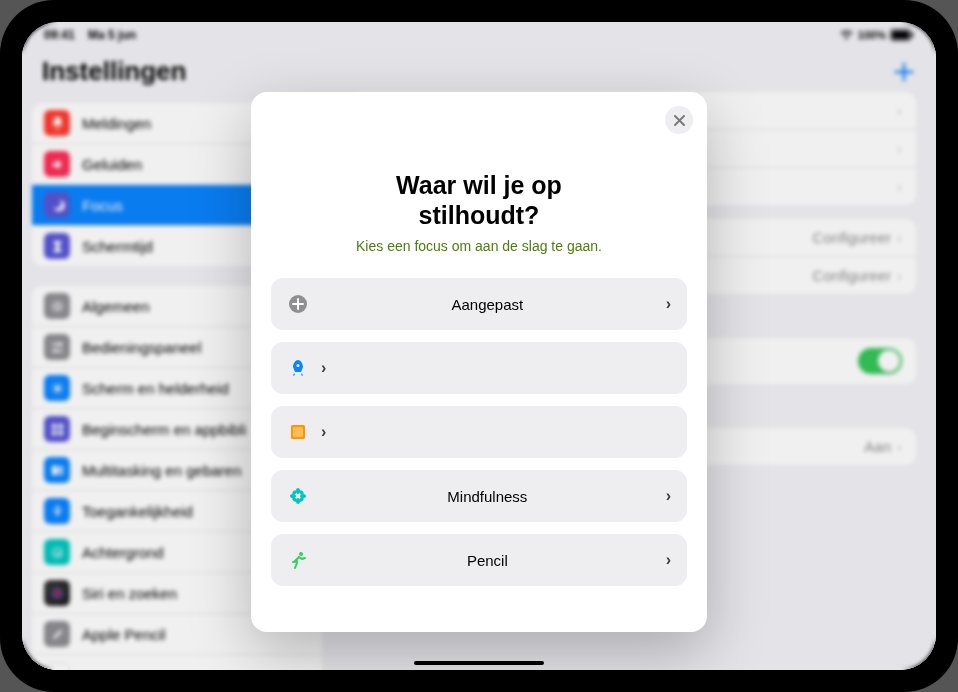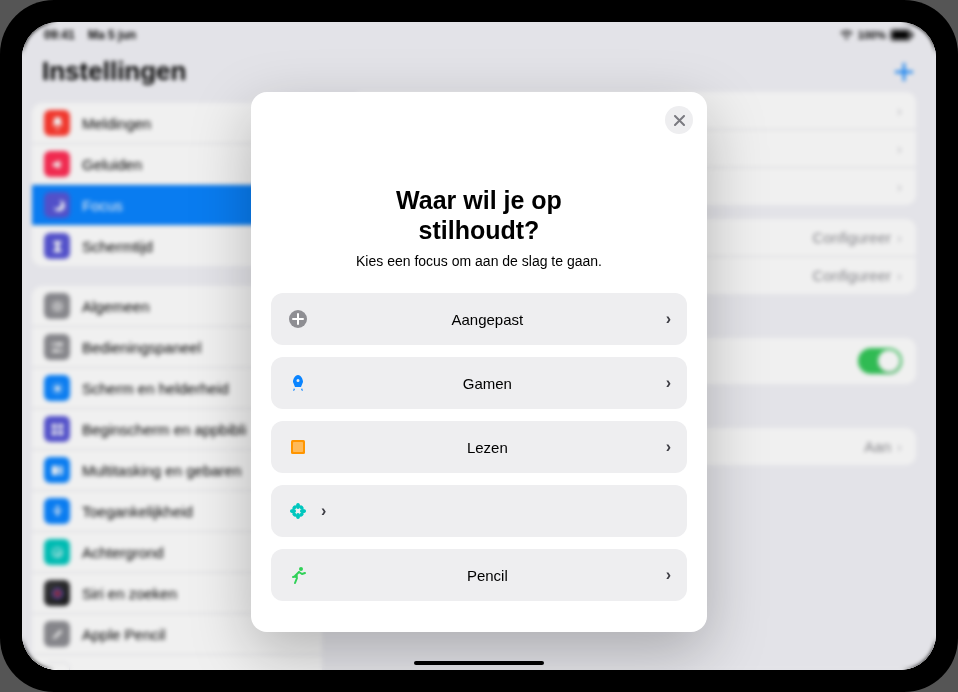--- a/index.html
+++ b/index.html
@@ -21,25 +21,25 @@
     .detail-header { display: flex; justify-content: flex-end; padding-bottom: 8px; }
     .plus-btn { color: #0a84ff; font-size: 28px; font-weight: 300; line-height: 1; }
     .detail-card { background: #fff; border-radius: 10px; margin-bottom: 14px; }
     .detail-row { display: flex; align-items: center; justify-content: flex-end; padding: 10px 14px; font-size: 15px; color: #8e8e93; border-bottom: 0.5px solid #e5e5ea; gap: 6px; }
     .detail-row:last-child { border-bottom: none; }
     .detail-row .chev { color: #c7c7cc; }
     .detail-hint { color: #8a8a8e; font-size: 12px; padding: 4px 6px 12px; }
     .toggle { width: 44px; height: 26px; background: #34c759; border-radius: 13px; position: relative; }
     .toggle::after { content: ''; width: 22px; height: 22px; background: #fff; border-radius: 50%; position: absolute; top: 2px; right: 2px; box-shadow: 0 1px 2px rgba(0,0,0,0.2); }
     .overlay { position: absolute; inset: 0; background: rgba(0,0,0,0.06); backdrop-filter: blur(2px); }
-    .modal { position: absolute; left: 50%; top: 70px; transform: translateX(-50%); width: 456px; height: 540px; background: #fff; border-radius: 16px; box-shadow: 0 20px 60px rgba(0,0,0,0.25); padding: 16px 18px; display: flex; flex-direction: column; justify-content: center; }
+    .modal { position: absolute; left: 50%; top: 70px; transform: translateX(-50%); width: 456px; height: 540px; background: #fff; border-radius: 16px; box-shadow: 0 20px 60px rgba(0,0,0,0.25); padding: 16px 18px; display: flex; flex-direction: column; }
     .modal-close { position: absolute; top: 14px; right: 14px; width: 28px; height: 28px; border-radius: 50%; background: #eeeef0; display: flex; align-items: center; justify-content: center; color: #7a7a80; font-size: 14px; font-weight: 700; }
     .modal-head { text-align: center; padding: 62px 20px 24px; }
     .modal-title { font-size: 25px; font-weight: 700; line-height: 1.2; margin-bottom: 8px; }
-    .modal-sub { font-size: 14px; color: #000000; }
+    .modal-sub { font-size: 14px; color: #4d7c0f; }
     .option-list { display: flex; flex-direction: column; gap: 12px; padding: 0 2px; }
     .option { background: #eeeef0; border-radius: 12px; height: 52px; display: flex; align-items: center; padding: 0 16px; gap: 12px; position: relative; }
     .option-icon { width: 22px; height: 22px; display: flex; align-items: center; justify-content: center; }
     .option-label { flex: 1; text-align: center; font-size: 15px; font-weight: 500; color: #000; }
     .option-chev { color: #3c3c43; font-size: 16px; font-weight: 600; }
     .home-ind { position: absolute; bottom: 5px; left: 50%; transform: translateX(-50%); width: 130px; height: 4px; background: #000; border-radius: 2px; }
     svg { display: block; }
   </style>
 </head>
 <body>
@@ -285,50 +285,49 @@
           <span class="option-label">Aangepast</span>
           <span class="option-chev">›</span>
         </div>
 
         <div class="option">
           <span class="option-icon">
             <svg width="20" height="20" viewBox="0 0 20 20">
                 <path d="M10 2c3 0 5 4 5 7l-2 5h-6l-2-5c0-3 2-7 5-7zm0 4a1.5 1.5 0 100 3 1.5 1.5 0 000-3zM6 15l-1 3 2-1zm8 0l1 3-2-1z" fill="#0a84ff"></path>
               </svg>
           </span>
-          <span class="option-label">Gamen</span>
           <span class="option-chev">›</span>
         </div>
 
         <div class="option">
           <span class="option-icon">
             <svg width="18" height="18" viewBox="0 0 18 18">
                 <rect x="2" y="2" width="14" height="14" rx="1.5" fill="#ff9500"></rect>
                 <rect x="4" y="4" width="10" height="10" rx="0.8" fill="#fff" opacity="0.35"></rect>
               </svg>
           </span>
-          <span class="option-label">Lezen</span>
           <span class="option-chev">›</span>
         </div>
 
         <div class="option">
           <span class="option-icon">
             <svg width="20" height="20" viewBox="0 0 20 20">
                 <g fill="#00c7be">
                   <ellipse cx="10" cy="5" rx="2" ry="3"></ellipse>
                   <ellipse cx="10" cy="15" rx="2" ry="3"></ellipse>
                   <ellipse cx="5" cy="10" rx="3" ry="2"></ellipse>
                   <ellipse cx="15" cy="10" rx="3" ry="2"></ellipse>
                   <ellipse cx="6.5" cy="6.5" rx="2.5" ry="1.8" transform="rotate(-45 6.5 6.5)"></ellipse>
                   <ellipse cx="13.5" cy="13.5" rx="2.5" ry="1.8" transform="rotate(-45 13.5 13.5)"></ellipse>
                   <ellipse cx="13.5" cy="6.5" rx="2.5" ry="1.8" transform="rotate(45 13.5 6.5)"></ellipse>
                   <ellipse cx="6.5" cy="13.5" rx="2.5" ry="1.8" transform="rotate(45 6.5 13.5)"></ellipse>
                 </g>
               </svg>
           </span>
+          <span class="option-label">Mindfulness</span>
           <span class="option-chev">›</span>
         </div>
 
         <div class="option">
           <span class="option-icon">
             <svg width="20" height="20" viewBox="0 0 20 20">
                 <circle cx="13" cy="4" r="2" fill="#30d158"></circle>
                 <path d="M11 7l-4 4 2 2-2 5M11 7l3 2 3-1M9 11l-4 1" stroke="#30d158" stroke-width="2" stroke-linecap="round" stroke-linejoin="round" fill="none"></path>
               </svg>
           </span>

